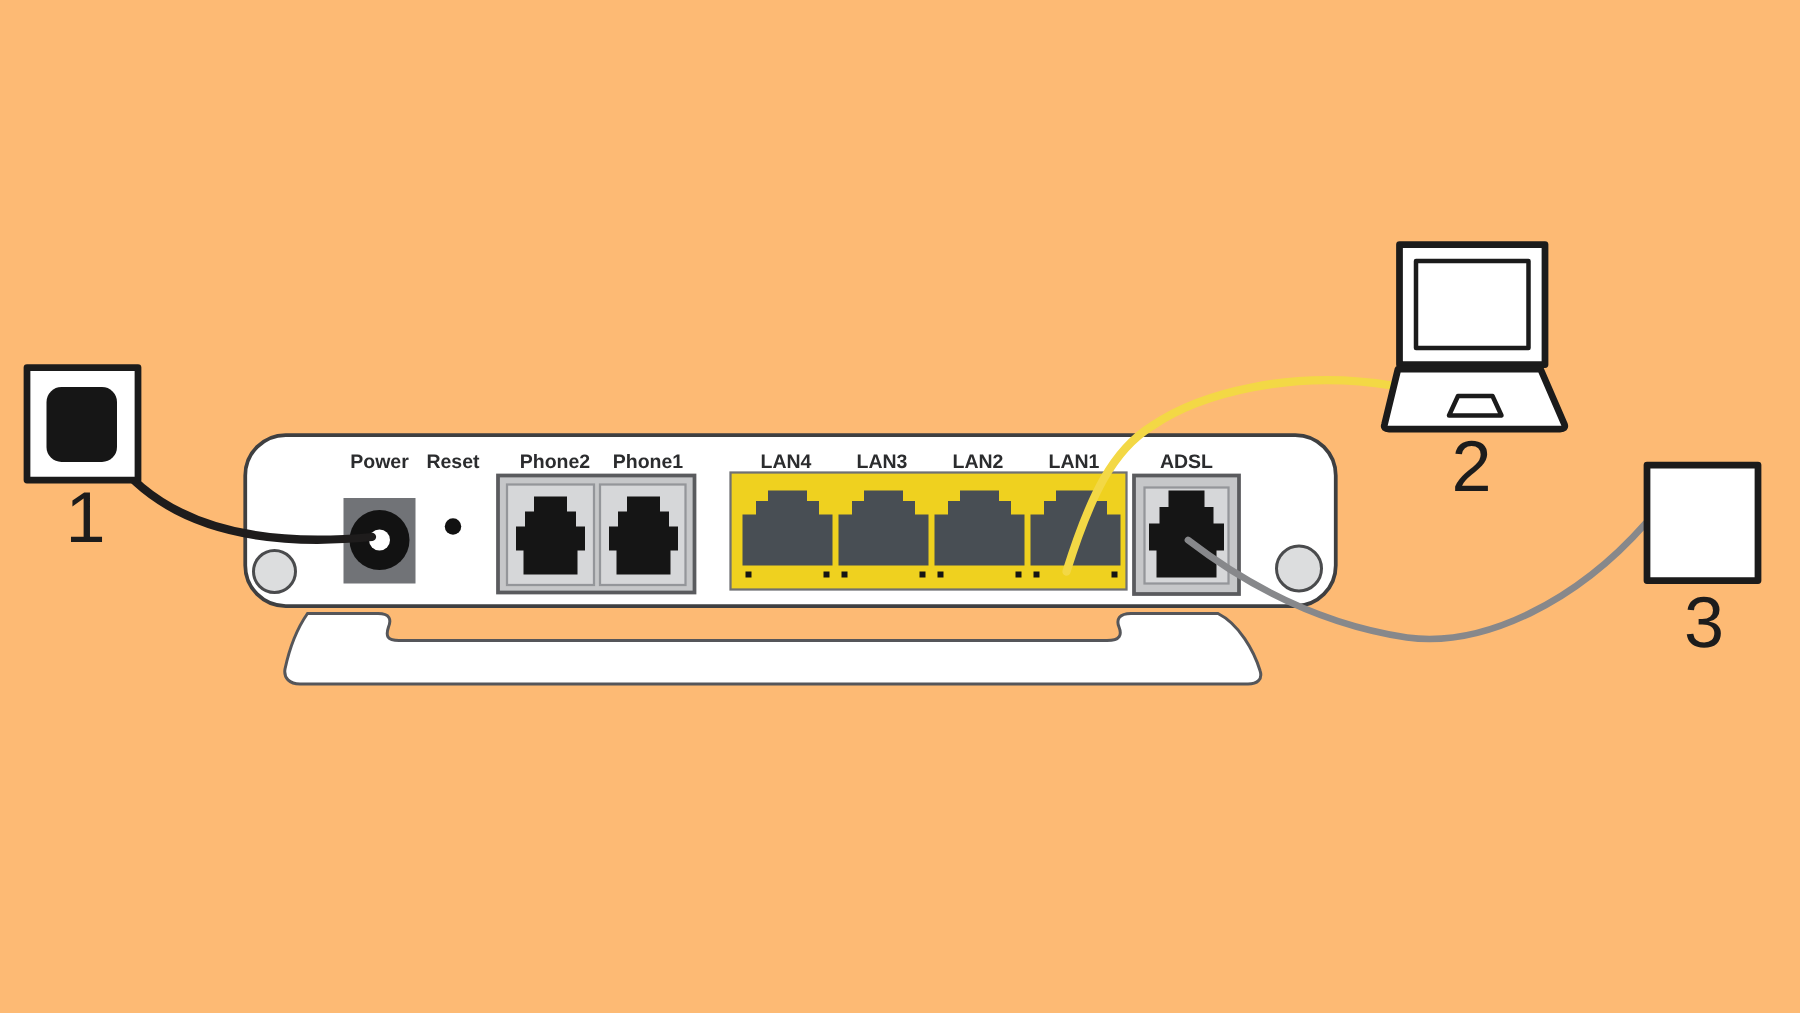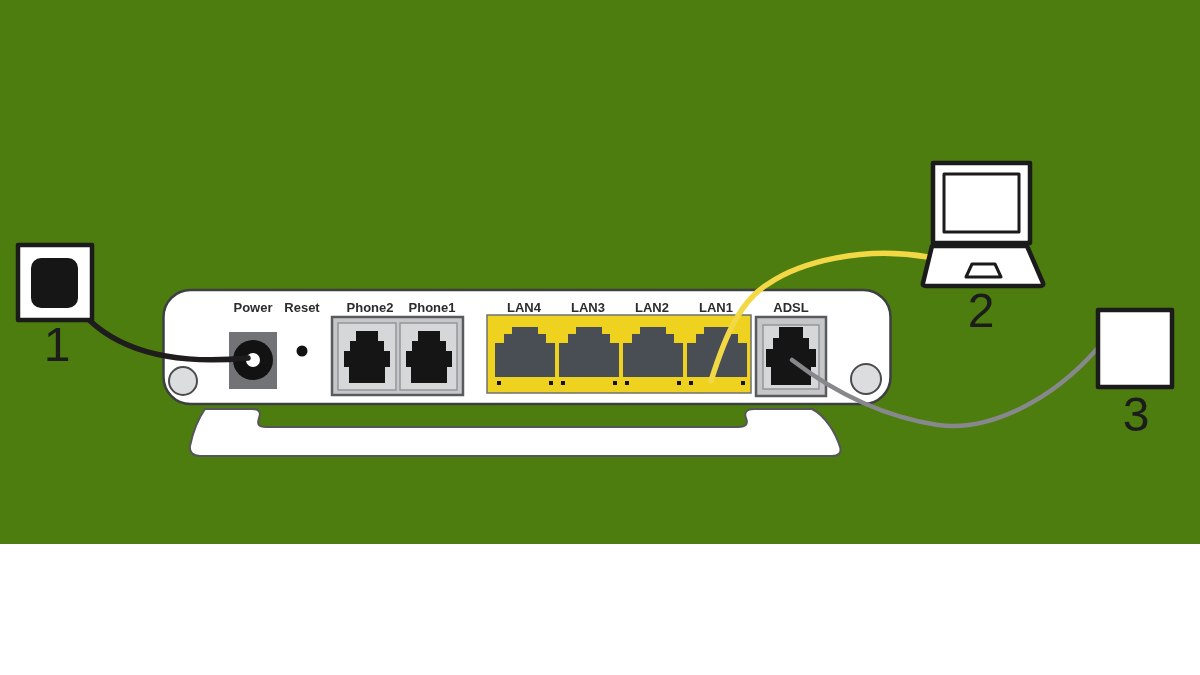--- a/index.html
+++ b/index.html
@@ -1,16 +1,16 @@
 <!DOCTYPE html>
 <html style="--lan-panel: #EFD11F; --lan-cable: #F3D845; --power-cable: #1E1C1C; --adsl-cable: #87888B; --outline: #3E3F41; --stand-outline: #55565A; --port-slate: #484E54; --power-port-gray: #717377; --bezel-gray: #C6C7C9; --bezel-inner-gray: #D6D7D9; --jack-black: #151515; --screw-fill: #DCDDDE;"><head>
 <meta charset="utf-8">
 <style>
   html,body { margin:0; padding:0; background:#ffffff; }
-  .stage { position:relative; width:1200px; height:544px; background:#4d7c0f; overflow:hidden; }
+  .stage { position:relative; width:1200px; height:675px; background:#fdba74; overflow:hidden; }
   svg { display:block; }
   text { user-select:none; }
 
   .port-label   { font-family:"Liberation Sans",sans-serif; font-weight:bold; font-size:13px;
                   fill:#2b2c2e; text-anchor:middle; }
   .callout-num  { font-family:"Liberation Sans",sans-serif; font-size:48px; fill:#1c1c1c;
                   text-anchor:middle; }
 
   .body-outline { fill:#ffffff; stroke:var(--outline,#3e3f41); stroke-width:2.5; }
   .stand        { fill:#ffffff; stroke:var(--stand-outline,#55565a); stroke-width:2; }

